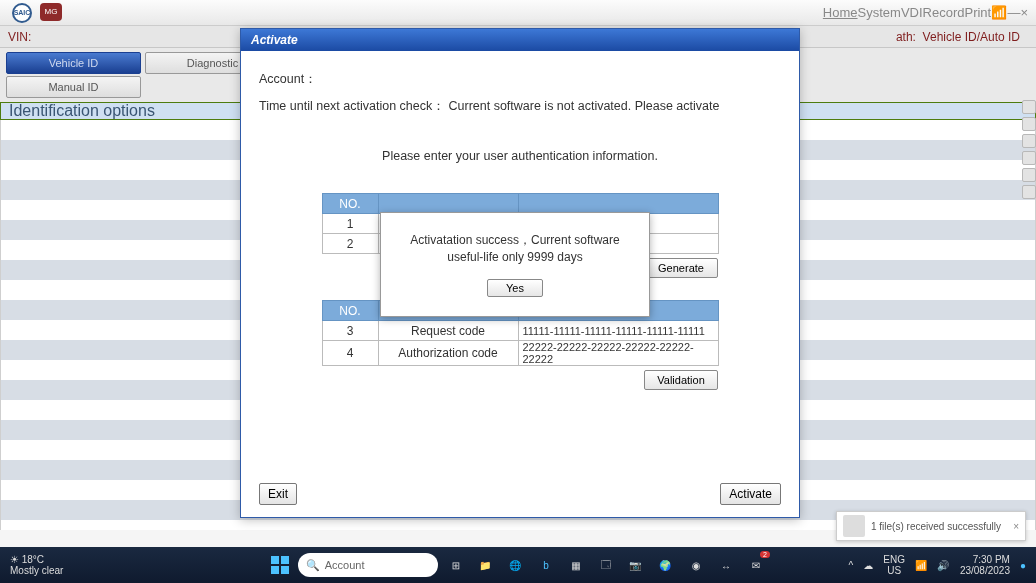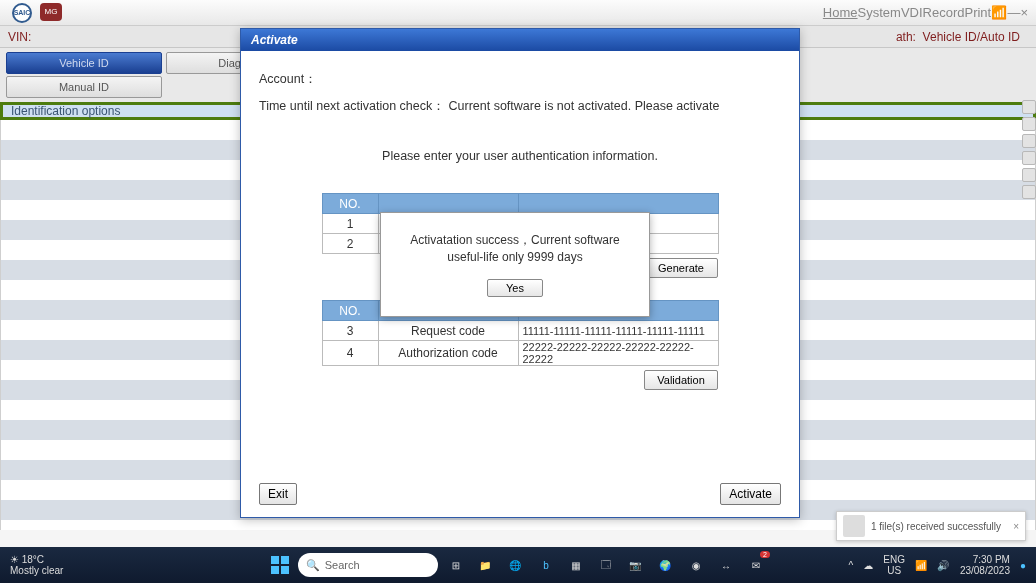--- a/index.html
+++ b/index.html
@@ -14,24 +14,24 @@
 .menubar .menus span.u { text-decoration:underline; }
 
 
 .vinbar { height:22px; background:#e6e6e6; border-bottom:1px solid #c7c7c7; display:flex; align-items:center; font-size:12px; color:#7f1d1d; }
 .vinbar .lbl { padding-left:8px; }
 .vinbar .path { margin-left:auto; padding-right:16px; }
 
 
 .tabrow { height:54px; background:#e9e9e9; padding:4px 6px; display:flex; flex-direction:column; gap:2px; }
 .tabpair { display:flex; gap:4px; }
-.tabbtn { width:156px; height:22px; border:1px solid #999; background:linear-gradient(#f4f4f4,#dedede); font-size:11px; display:flex; align-items:center; justify-content:center; color:#555; border-radius:2px; }
+.tabbtn { width:135px; height:22px; border:1px solid #999; background:linear-gradient(#f4f4f4,#dedede); font-size:11px; display:flex; align-items:center; justify-content:center; color:#555; border-radius:2px; }
 .tabbtn.blue { background:linear-gradient(#4a7bd0,#1a3f91); color:#cfd9ef; border-color:#1a3f91; }
 
-.sectionhdr { height:18px; background:#cfe0f2; border:3px solid #4d7c0f; font-size:12px; color:#3a5573; padding-left:8px; display:flex; align-items:center; }
+.sectionhdr { height:18px; background:#cfe0f2; border:1px solid #4d7c0f; font-size:16px; color:#3a5573; padding-left:8px; display:flex; align-items:center; }
 
 
 .striped { height:410px; background:repeating-linear-gradient(#fff 0,#fff 20px,#d7dde5 20px,#d7dde5 40px); border-left:1px solid #cfcfcf; border-right:1px solid #cfcfcf; }
 
 
 .modal { position:absolute; left:240px; top:28px; width:560px; height:490px; background:#fff; border:1px solid #2e5aa8; box-shadow:0 2px 10px rgba(0,0,0,.25); }
 .modal .titlebar { height:22px; background:linear-gradient(#3d78d6,#1b4aa3); color:#fff; font-size:12px; font-weight:bold; font-style:italic; padding-left:10px; display:flex; align-items:center; }
 .modal .body { padding:20px 18px 12px 18px; font-size:12.5px; color:#333; position:relative; height:calc(100% - 22px); }
 .row1 { margin-bottom:10px; }
 .row2 { margin-bottom:34px; }
@@ -210,21 +210,21 @@
     <div class="tbicon">
         <svg width="18" height="18">
           <rect width="8" height="8" fill="#4cc2ff"></rect>
           <rect x="10" width="8" height="8" fill="#4cc2ff"></rect>
           <rect y="10" width="8" height="8" fill="#4cc2ff"></rect>
           <rect x="10" y="10" width="8" height="8" fill="#4cc2ff"></rect>
         </svg>
       </div>
     <div class="searchbox">
         <span>🔍</span>
-        <span>Search</span>
+        <span>Account</span>
       </div>
     <div class="tbicon">⊞</div>
     <div class="tbicon">📁</div>
     <div class="tbicon">🌐</div>
     <div class="tbicon" style="color:#4cc2ff;">b</div>
     <div class="tbicon">▦</div>
     <div class="tbicon">🗔</div>
     <div class="tbicon">📷</div>
     <div class="tbicon">🌍</div>
     <div class="tbicon">◉</div>

